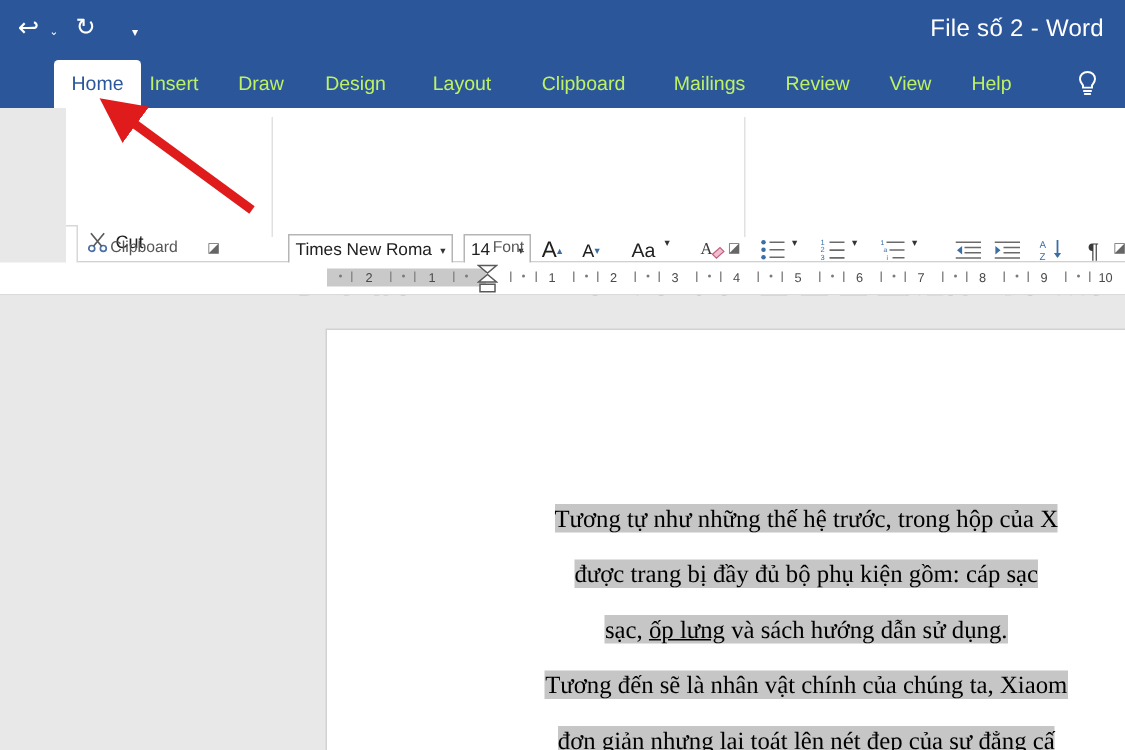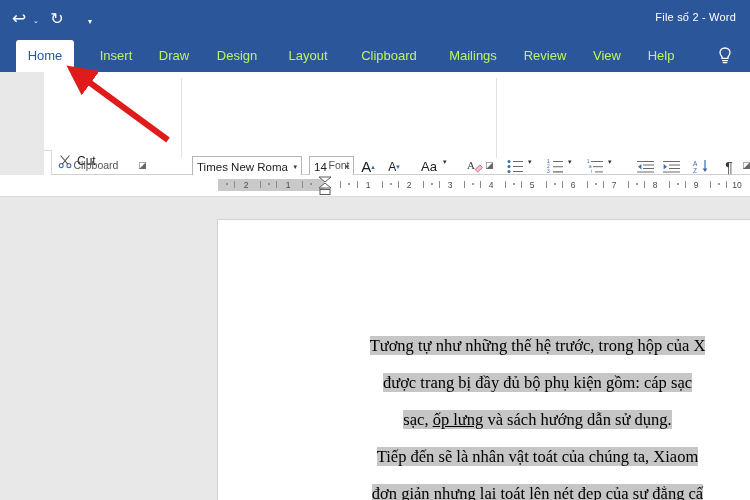--- a/index.html
+++ b/index.html
@@ -17,21 +17,21 @@
     background: #2b579a;
   }
   .qat { position: absolute; top: 6px; display: flex; align-items: center; justify-content: center;
          color: #ffffff; }
   #qat-undo  { left: 8px;  width: 22px; height: 24px; font-size: 17px; }
   #qat-undo-caret { left: 30px; width: 12px; height: 24px; font-size: 7px; padding-top:6px;}
   #qat-redo  { left: 46px; width: 22px; height: 24px; font-size: 16px; }
   #qat-more  { left: 82px; width: 16px; height: 24px; font-size: 8px; padding-top: 6px;}
   #doc-title {
     position: absolute; right: 14px; top: 11px; height: 18px;
-    color: #ffffff; font-size: 11px; letter-spacing: .2px; white-space: nowrap;
+    color: #ffffff; font-size: 16px; letter-spacing: .2px; white-space: nowrap;
   }
 
   
   #tabstrip {
     position: absolute; left: 0; top: 40px; width: 750px; height: 32px;
     background: #2b579a;
   }
   .tab {
     position: absolute; top: 0; height: 32px; line-height: 32px;
     color: #bef264; font-size: 13px; text-align: center; cursor: default;
@@ -136,21 +136,21 @@
 
 <div id="titlebar">
   <div class="qat" id="qat-undo">↩</div>
   <div class="qat" id="qat-undo-caret">⌄</div>
   <div class="qat" id="qat-redo">↻</div>
   <div class="qat" id="qat-more">▾</div>
   <div id="doc-title">File số 2  -  Word</div>
 </div>
 
 <div id="tabstrip">
-  <div class="tab active" style="left:16px;width:58px;">Home</div>
+  <div class="tab active" style="left:36px;width:58px;">Home</div>
   <div class="tab" style="left:92px;width:48px;">Insert</div>
   <div class="tab" style="left:152px;width:44px;">Draw</div>
   <div class="tab" style="left:210px;width:54px;">Design</div>
   <div class="tab" style="left:282px;width:52px;">Layout</div>
   <div class="tab" style="left:350px;width:78px;">Clipboard</div>
   <div class="tab" style="left:442px;width:62px;">Mailings</div>
   <div class="tab" style="left:518px;width:54px;">Review</div>
   <div class="tab" style="left:586px;width:42px;">View</div>
   <div class="tab" style="left:640px;width:42px;">Help</div>
   <div id="lightbulb">
@@ -468,21 +468,21 @@
       <div class="docline">
         <span class="sel">Tương tự như những thế hệ trước, trong hộp của X</span>
       </div>
       <div class="docline">
         <span class="sel">được trang bị đầy đủ bộ phụ kiện gồm: cáp sạc</span>
       </div>
       <div class="docline">
         <span class="sel">sạc, <span class="ul-word">ốp lưng</span> và sách hướng dẫn sử dụng.</span>
       </div>
       <div class="docline">
-        <span class="sel">Tiếp đến sẽ là nhân vật toát của chúng ta, Xiaom</span>
+        <span class="sel">Tương đến sẽ là nhân vật chính của chúng ta, Xiaom</span>
       </div>
       <div class="docline">
         <span class="sel">đơn giản nhưng lại toát lên nét đẹp của sự đẳng cấ</span>
       </div>
 
     </div>
   </div>
 </div>
 
 <svg id="arrow">

